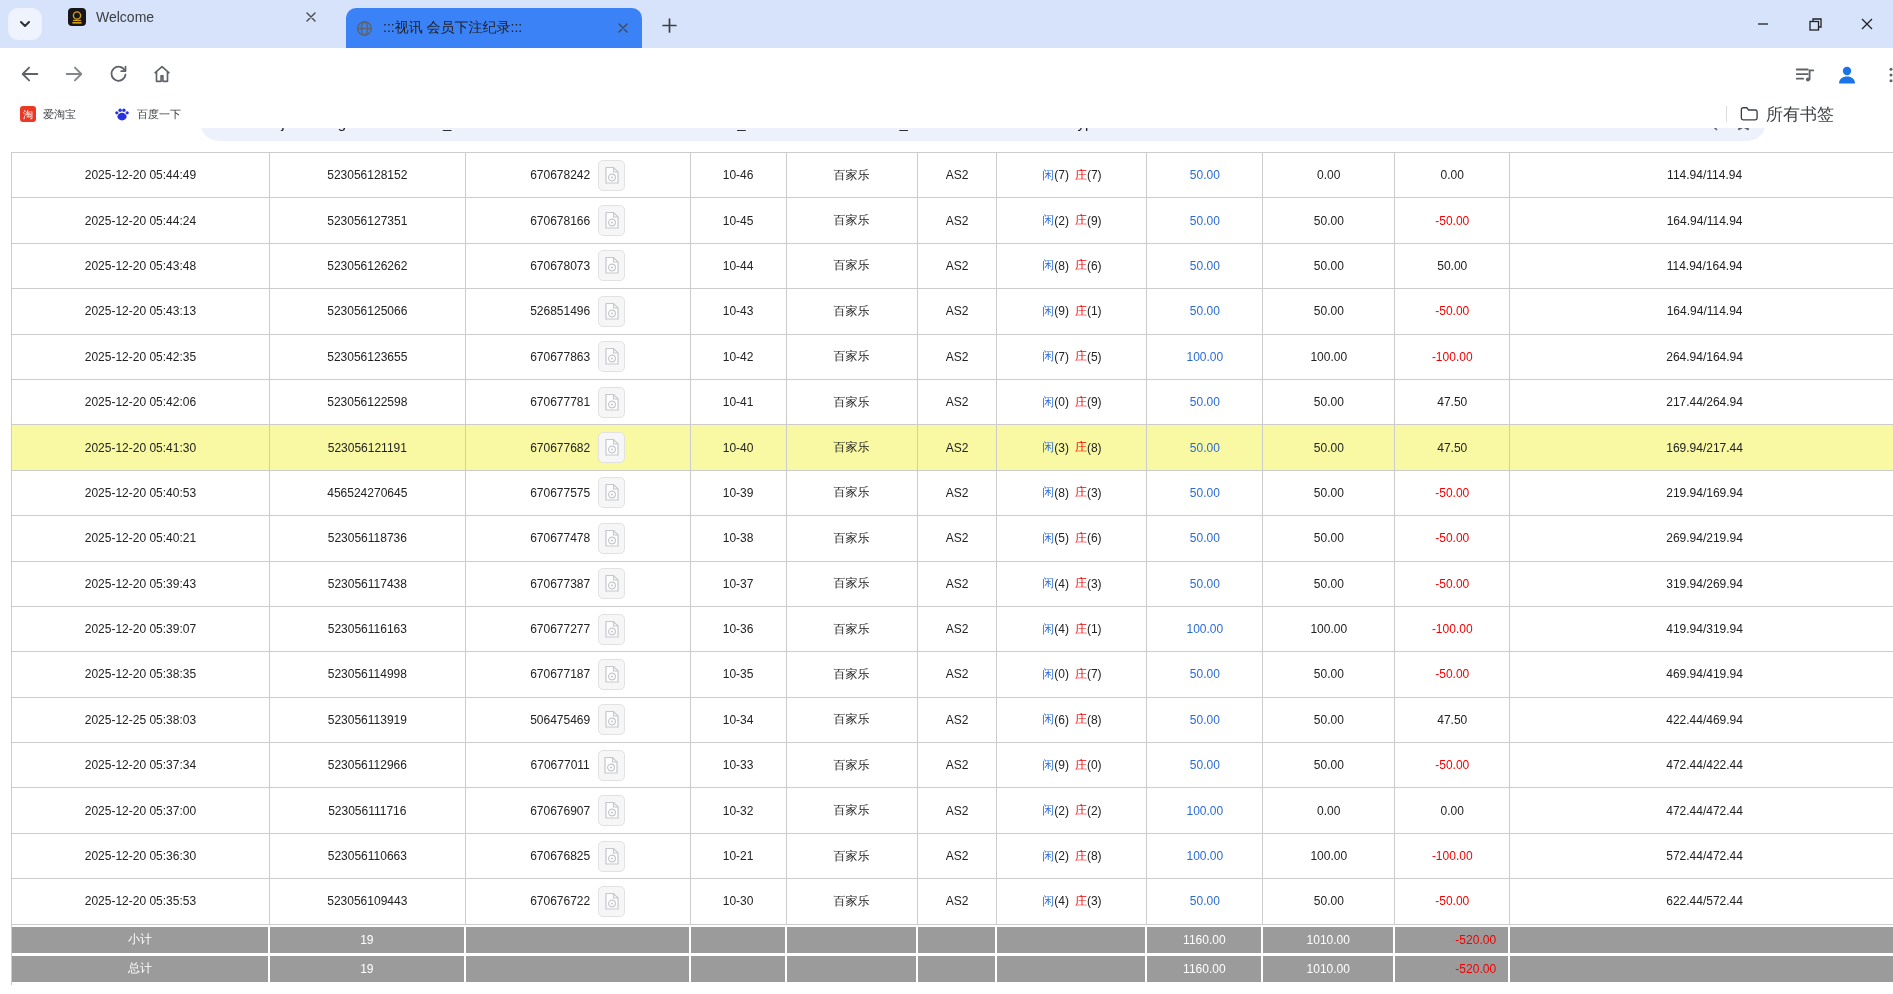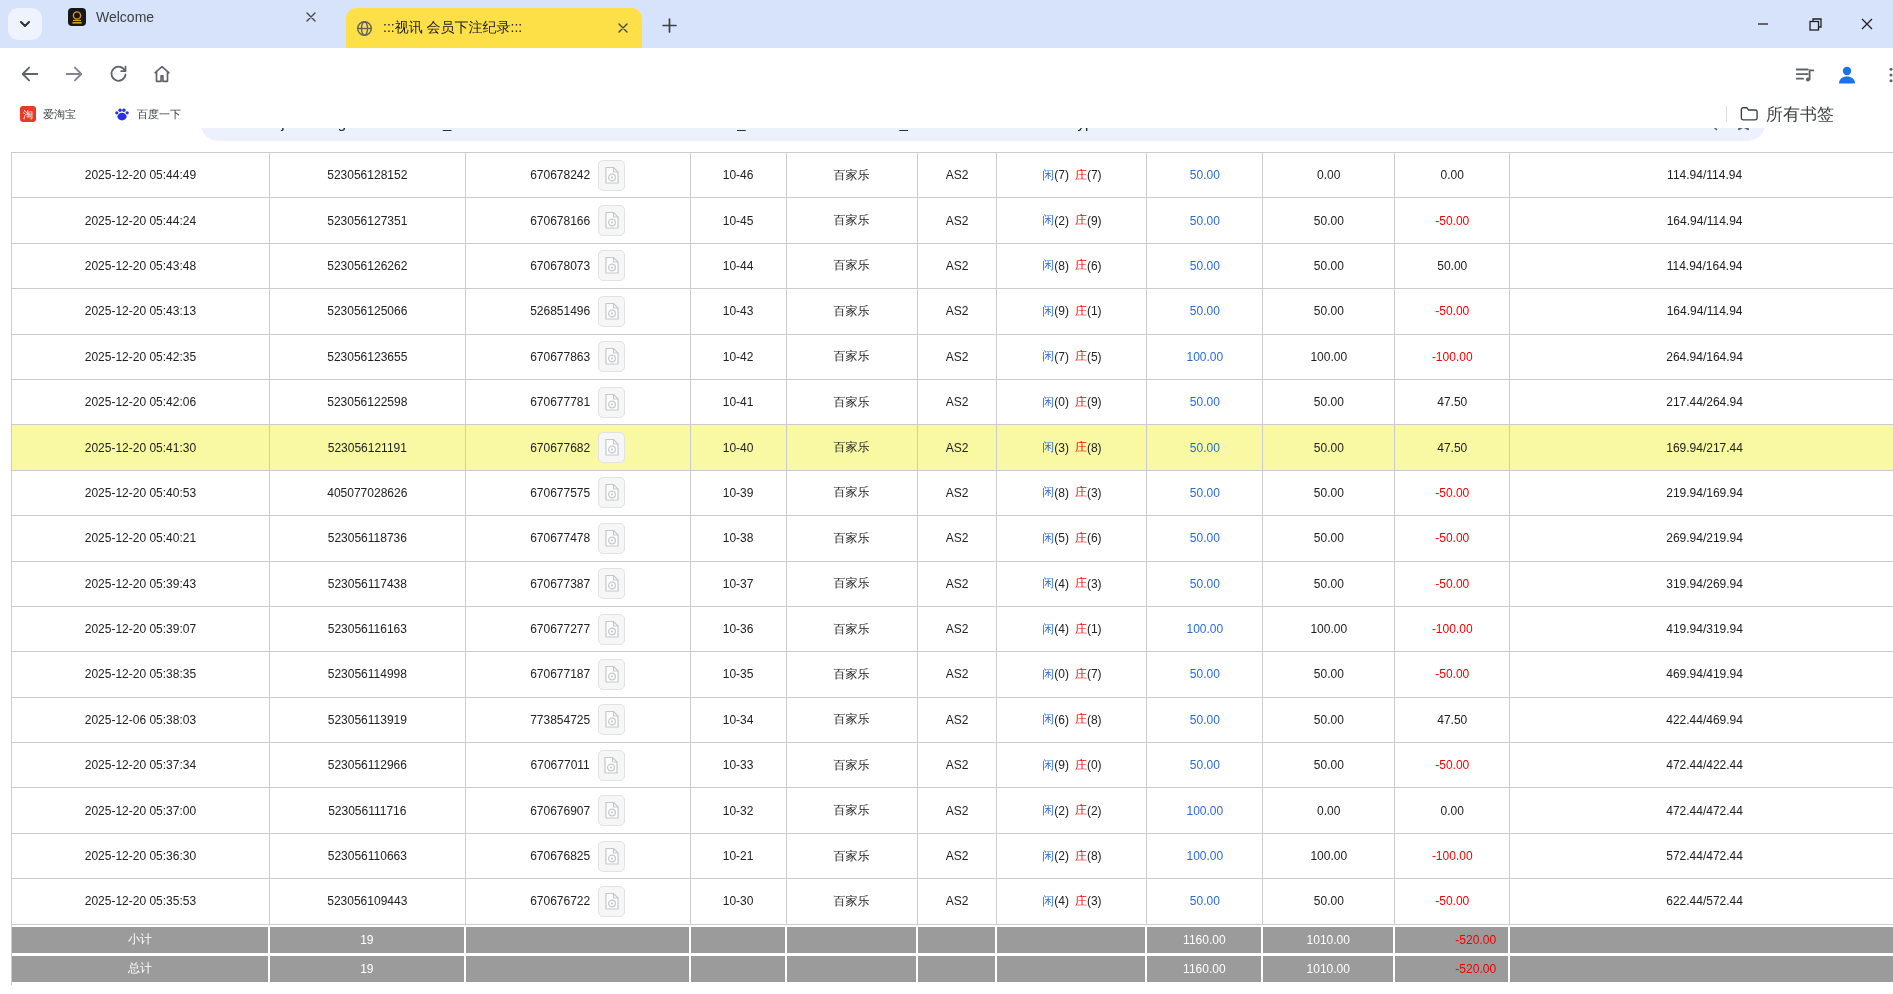--- a/index.html
+++ b/index.html
@@ -6,21 +6,21 @@
   html,body { width:1893px; height:994px; overflow:hidden; background:#fff;
               font-family:"Liberation Sans", sans-serif; }
   body { position:relative; }
 
   
   .tabstrip { position:absolute; top:0; left:0; width:1893px; height:48px; background:var(--tabstrip); }
   .tab-search-btn { position:absolute; left:8px; top:8px; width:34px; height:32px; border-radius:10px;
                     background:#eef3fe; display:flex; align-items:center; justify-content:center; cursor:pointer; }
   .tab { position:absolute; top:8px; height:40px; display:flex; align-items:center; padding:0 10px; }
   .tab.inactive { top:0; height:34px; }
-  .tab.active { background:#fde047; border-radius:10px 10px 0 0; }
+  .tab.active { background:#3b82f6; border-radius:10px 10px 0 0; }
   .tab .title { font-size:14px; color:#3c4043; margin-left:10px; white-space:nowrap; overflow:hidden;
                 flex:1; }
   .tab.active .title { color:#202124; }
   .tab .close { margin-left:12px; width:18px; height:18px; display:flex; align-items:center; justify-content:center;
                 border-radius:50%; cursor:pointer; }
   .tab1 { left:58px; width:272px; }
   .tab2 { left:346px; width:296px; }
   .newtab-btn { position:absolute; left:656px; top:12px; width:26px; height:26px; border-radius:50%;
                 display:flex; align-items:center; justify-content:center; cursor:pointer; }
   .wincontrols { position:absolute; right:0; top:0; height:48px; display:flex; align-items:center; }
@@ -441,21 +441,21 @@
           <span>(8)</span>
     </div>
     <div class="cell c8 blue">50.00</div>
     <div class="cell c9">50.00</div>
     <div class="cell c10 wl">47.50</div>
     <div class="cell c11">169.94/217.44</div>
   </div>
 
   <div class="trow">
     <div class="cell c1">2025-12-20 05:40:53</div>
-    <div class="cell c2">405077028626</div>
+    <div class="cell c2">456524270645</div>
     <div class="cell c3">
       <span>670677575</span>
       <span class="vbtn">
         <svg width="16" height="19" viewBox="0 0 16 19">
           <path d="M2 1.5h7.5L14 6v11H2z" fill="#fff" stroke="#c4c7cc" stroke-width="1.2"></path>
           <path d="M9.5 1.5V6H14" fill="none" stroke="#c4c7cc" stroke-width="1.2"></path>
           <circle cx="8" cy="11.5" r="3.4" fill="none" stroke="#c4c7cc" stroke-width="1.2"></circle>
           <circle cx="8" cy="11.5" r="1.1" fill="#c4c7cc"></circle>
         </svg>
       </span>
@@ -585,24 +585,24 @@
       <span class="bk">庄</span>
           <span>(7)</span>
     </div>
     <div class="cell c8 blue">50.00</div>
     <div class="cell c9">50.00</div>
     <div class="cell c10 wl neg">-50.00</div>
     <div class="cell c11">469.94/419.94</div>
   </div>
 
   <div class="trow">
-    <div class="cell c1">2025-12-06 05:38:03</div>
+    <div class="cell c1">2025-12-25 05:38:03</div>
     <div class="cell c2">523056113919</div>
     <div class="cell c3">
-      <span>773854725</span>
+      <span>506475469</span>
       <span class="vbtn">
         <svg width="16" height="19" viewBox="0 0 16 19">
           <path d="M2 1.5h7.5L14 6v11H2z" fill="#fff" stroke="#c4c7cc" stroke-width="1.2"></path>
           <path d="M9.5 1.5V6H14" fill="none" stroke="#c4c7cc" stroke-width="1.2"></path>
           <circle cx="8" cy="11.5" r="3.4" fill="none" stroke="#c4c7cc" stroke-width="1.2"></circle>
           <circle cx="8" cy="11.5" r="1.1" fill="#c4c7cc"></circle>
         </svg>
       </span>
     </div>
     <div class="cell c4">10-34</div>

